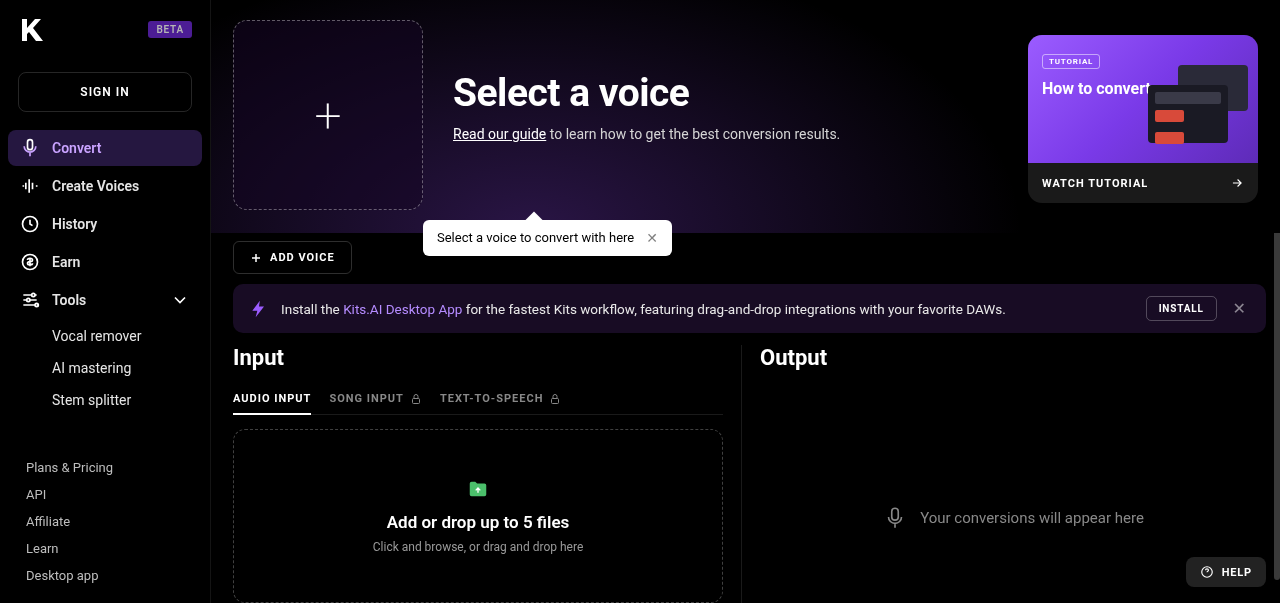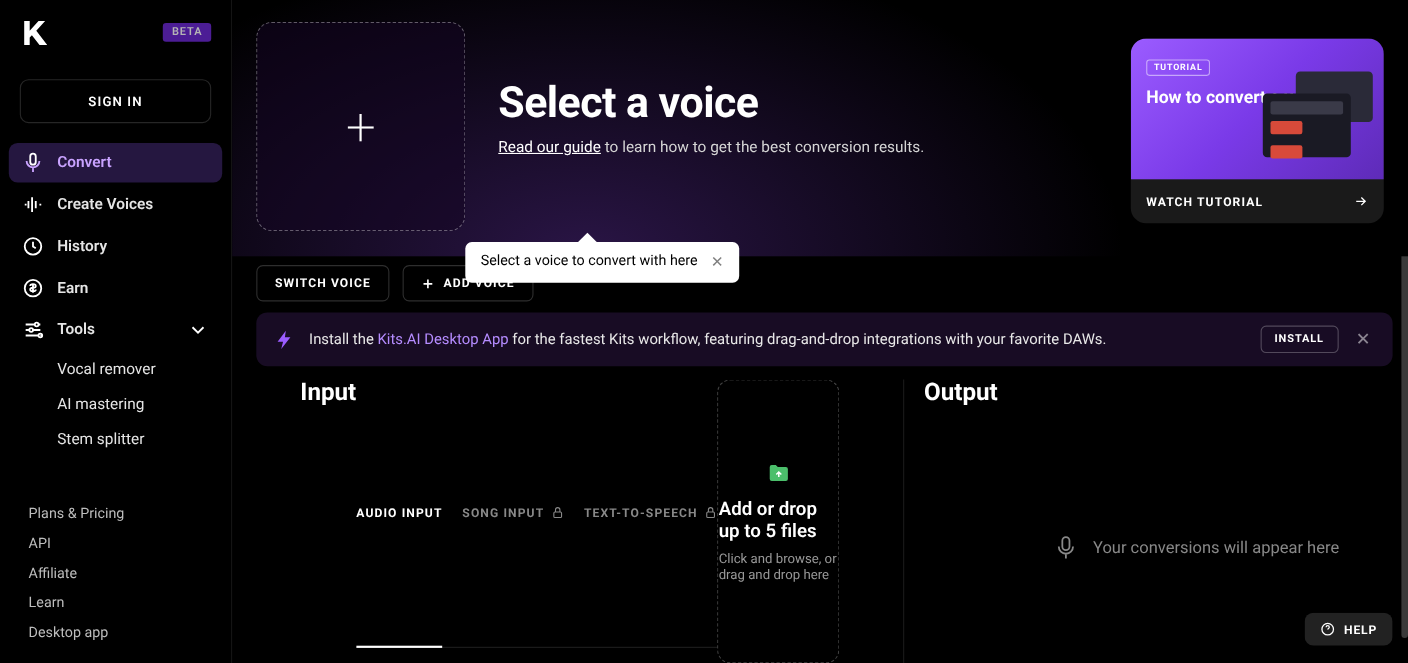--- a/index.html
+++ b/index.html
@@ -339,22 +339,21 @@
     .io-area {
       position: absolute;
       top: 345px;
       left: 22px;
       right: 14px;
       bottom: 0;
       display: flex;
     }
     .io-panel {
       display: flex;
-      flex-direction: row;
-      margin-left: 40px;
+      flex-direction: column;
     }
     .io-panel.input {
       width: 508px;
       padding-right: 18px;
     }
     .io-panel.output {
       flex: 1;
       border-left: 1px solid rgba(255,255,255,0.1);
       padding-left: 18px;
     }
@@ -564,21 +563,20 @@
       </div>
     </div>
   </div>
 
   <div class="tooltip">
     <span>Select a voice to convert with here</span>
     <span class="tooltip-close">✕</span>
   </div>
 
   <div class="voice-actions">
-    <button class="va-btn">SWITCH VOICE</button>
     <button class="va-btn">
       <svg width="12" height="12" viewBox="0 0 24 24" fill="none" stroke="#fff" stroke-width="3">
           <path d="M12 4v16M4 12h16"></path>
         </svg>
       <span>ADD VOICE</span>
     </button>
   </div>
 
   <div class="banner">
     <svg class="banner-icon" viewBox="0 0 24 24" fill="#9b5cff">

